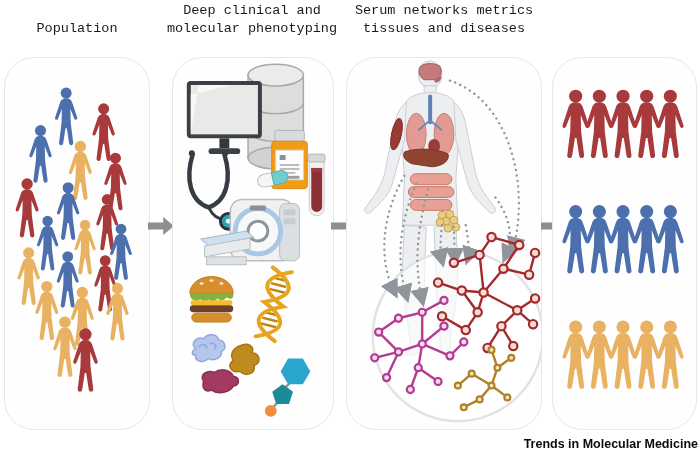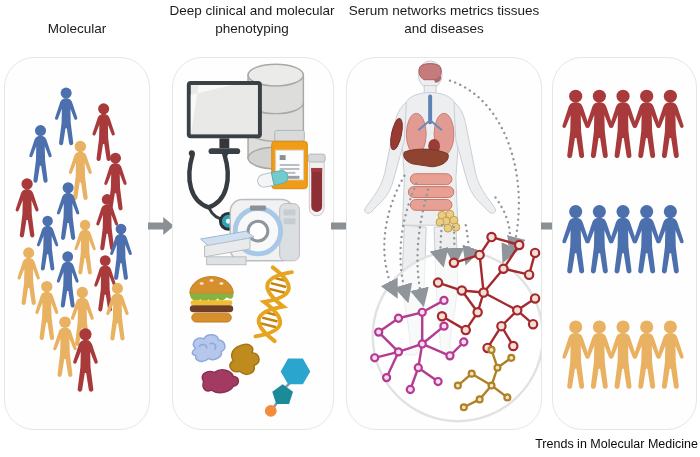--- a/index.html
+++ b/index.html
@@ -1,30 +1,30 @@
 <!DOCTYPE html>
 <html><head>
 <meta charset="utf-8">
 <style>
   html,body{margin:0;padding:0;background:#ffffff;}
   .stage{position:relative;width:700px;height:457px;background:#ffffff;overflow:hidden;
          font-family:"Liberation Sans","DejaVu Sans",sans-serif;}
-  .panel-title{position:absolute;text-align:center;font-size:13.5px;line-height:1.32;color:#1b1b1b;}
+  .panel-title{position:absolute;text-align:center;font-size:13.5px;line-height:1.32;color:#1b1b1b;font-family:Liberation Mono, monospace;}
   .panel{position:absolute;top:57px;height:373px;background:#fefefe;border:1.5px solid #e6e6e4;
          border-radius:30px;box-sizing:border-box;overflow:hidden;}
   .panel svg{position:absolute;left:0;top:0;width:100%;height:100%;}
   .flow-arrow{position:absolute;top:216px;width:26px;height:20px;}
-  .brand{position:absolute;right:2px;top:437px;font-size:12.5px;font-weight:normal;color:#0b0b0b;}
+  .brand{position:absolute;right:2px;top:437px;font-size:12.5px;font-weight:bold;color:#0b0b0b;}
 </style>
 </head>
 <body>
 
 <div class="stage">
 
-  <div class="panel-title" style="left:4px;width:146px;top:20px">Molecular</div>
+  <div class="panel-title" style="left:4px;width:146px;top:20px">Population</div>
   <div class="panel-title" style="left:157px;width:190px;top:2px">Deep clinical and molecular phenotyping</div>
   <div class="panel-title" style="left:342px;width:204px;top:2px">Serum networks metrics tissues and diseases</div>
 
   <div class="panel" style="left:4px;width:146px">
     <svg viewBox="0 0 146 373">
       <defs>
         <g id="person-shape">
           <circle cx="20" cy="7.5" r="7"></circle>
           <path d="M20 14 C15 14 12.8 17 11.8 21 L6 38.5 C5 41.3 8.6 42.6 9.7 39.9 L14.6 27.5 L14.2 45 L11 70.5 C10.6 74 15.5 74.8 16.2 71.3 L19.2 52 L20.8 52 L23.8 71.3 C24.5 74.8 29.4 74 29 70.5 L25.8 45 L25.4 27.5 L30.3 39.9 C31.4 42.6 35 41.3 34 38.5 L28.2 21 C27.2 17 25 14 20 14 Z"></path>
         </g>

